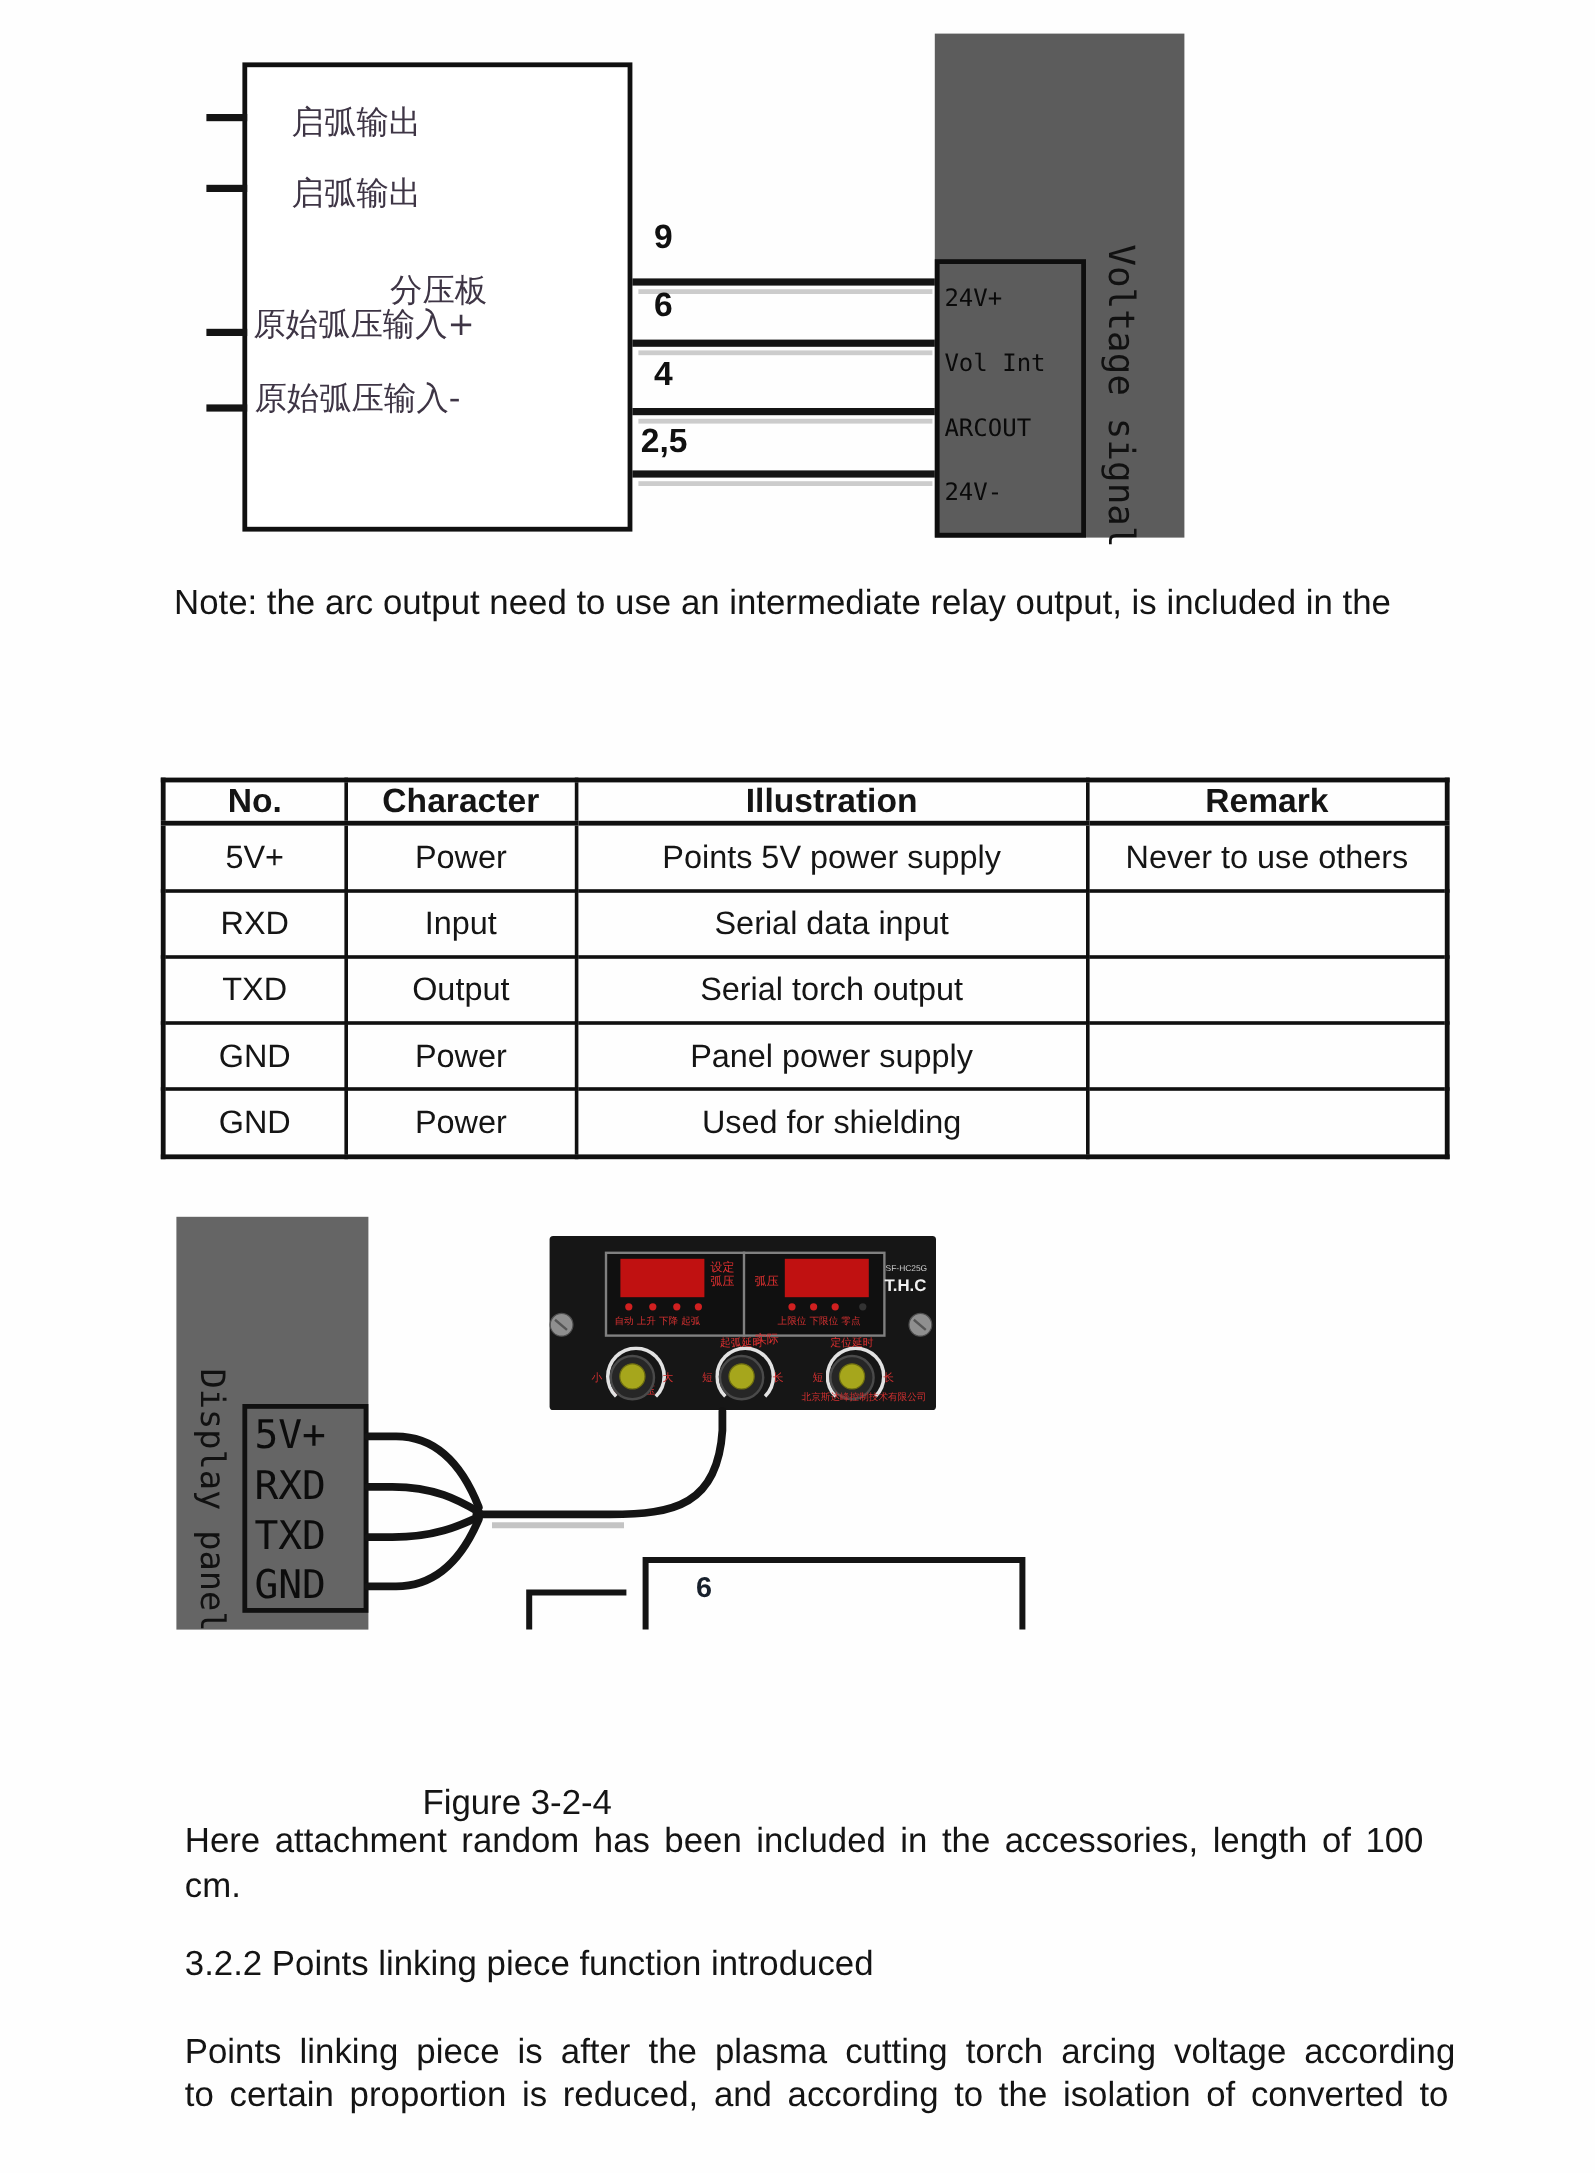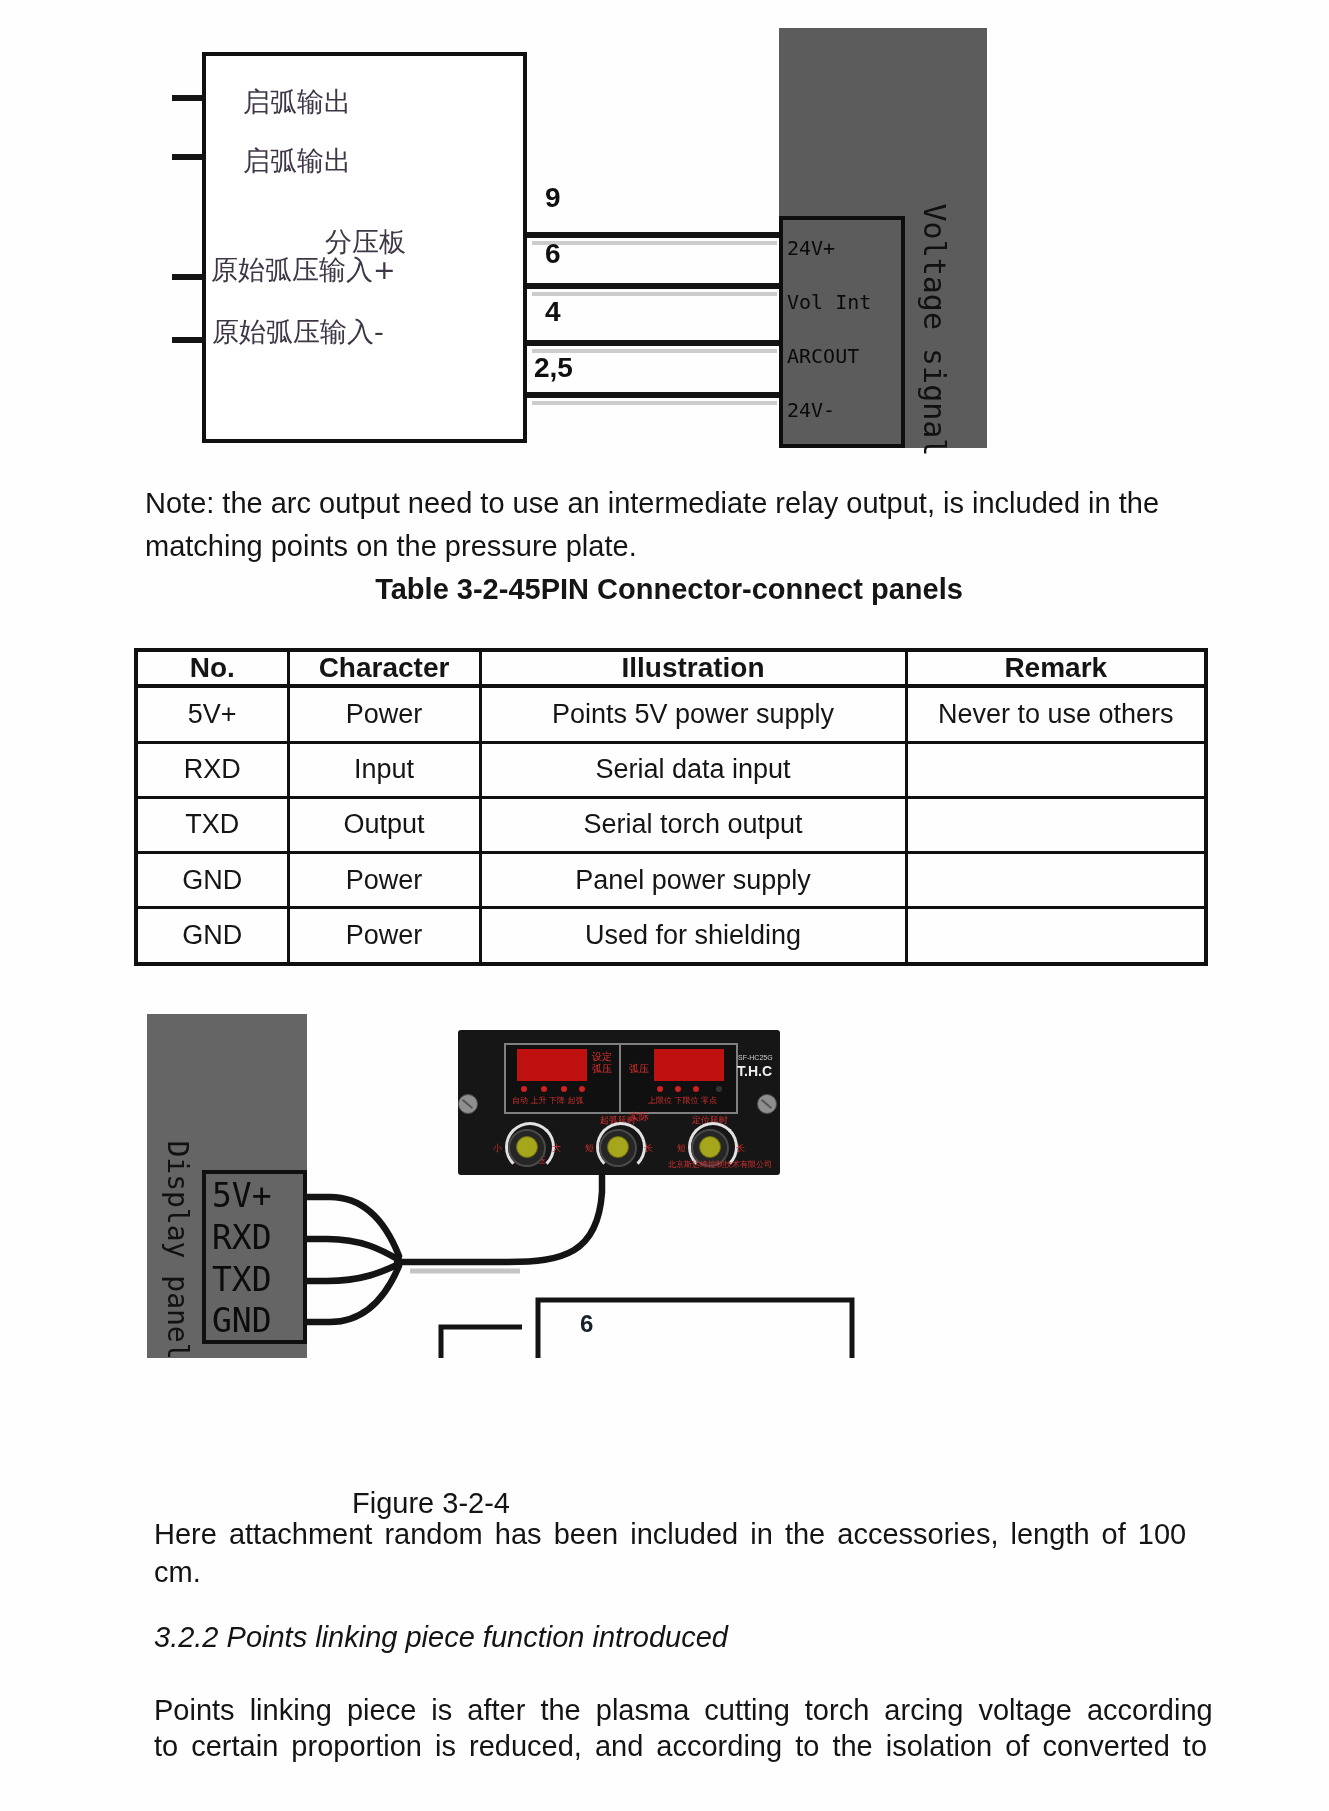--- a/index.html
+++ b/index.html
@@ -83,23 +83,21 @@
   <div class="abs pinnum" style="left:545px;top:296px;">4</div>
   <div class="abs pinnum" style="left:534px;top:352px;">2,5</div>
 
   <div class="abs innerbox"></div>
   <div class="abs conlabel mono" style="top:226px;">24V+</div>
   <div class="abs conlabel mono" style="top:280px;">Vol Int</div>
   <div class="abs conlabel mono" style="top:334px;">ARCOUT</div>
   <div class="abs conlabel mono" style="top:388px;">24V-</div>
 
   <div class="abs bodytext" style="left:145px;top:487px;">Note: the arc output need to use an intermediate relay output, is included in the</div>
-  <div class="abs bodytext" style="left:145px;top:530px;">matching points on the pressure plate.</div>
-
-  <div class="abs tabletitle">Table 3-2-45PIN Connector-connect panels</div>
+
 
   <div class="abs tablewrap">
     <table>
       <colgroup>
           <col style="width:152px">
           <col style="width:192px">
           <col style="width:426px">
           <col style="width:300px">
         </colgroup>
       <thead>
@@ -216,17 +214,17 @@
     <path d="M 397 1262 H 508 C 562 1262 598 1254 602 1192 V 1176" stroke="#141414" stroke-width="6.5" fill="none" stroke-linecap="round"></path>
     <path d="M 538 1358 V 1300 H 852 V 1358" stroke="#141414" stroke-width="5" fill="none"></path>
     <path d="M 441 1358 V 1327 H 522" stroke="#141414" stroke-width="5" fill="none"></path>
   </svg>
   <div class="abs fig6" style="left:580px;top:1310px;">6</div>
 
   <div class="abs bodytext" style="left:352px;top:1487px;">Figure 3-2-4</div>
   <div class="abs bodytext" style="left:154px;top:1518px;word-spacing:4px;">Here attachment random has been included in the accessories, length of 100</div>
   <div class="abs bodytext" style="left:154px;top:1556px;">cm.</div>
 
-  <div class="abs bodytext" style="left:154px;top:1621px;font-style:italic;">3.2.2 Points linking piece function introduced</div>
+  <div class="abs bodytext" style="left:154px;top:1621px;">3.2.2 Points linking piece function introduced</div>
   <div class="abs bodytext" style="left:154px;top:1694px;word-spacing:7px;">Points linking piece is after the plasma cutting torch arcing voltage according</div>
   <div class="abs bodytext" style="left:154px;top:1730px;word-spacing:5px;">to certain proportion is reduced, and according to the isolation of converted to</div>
 
 </div>
 
 </body></html>

